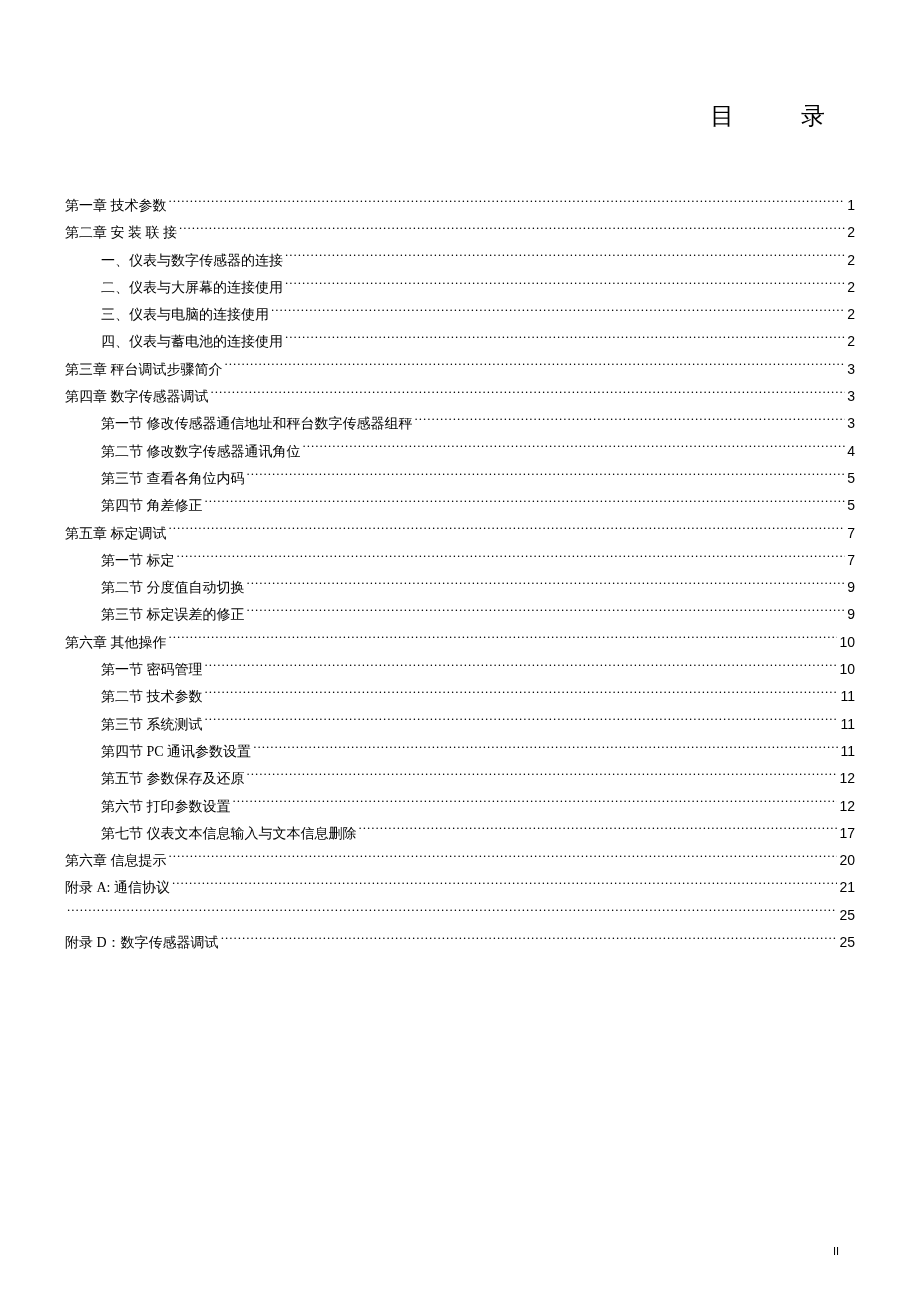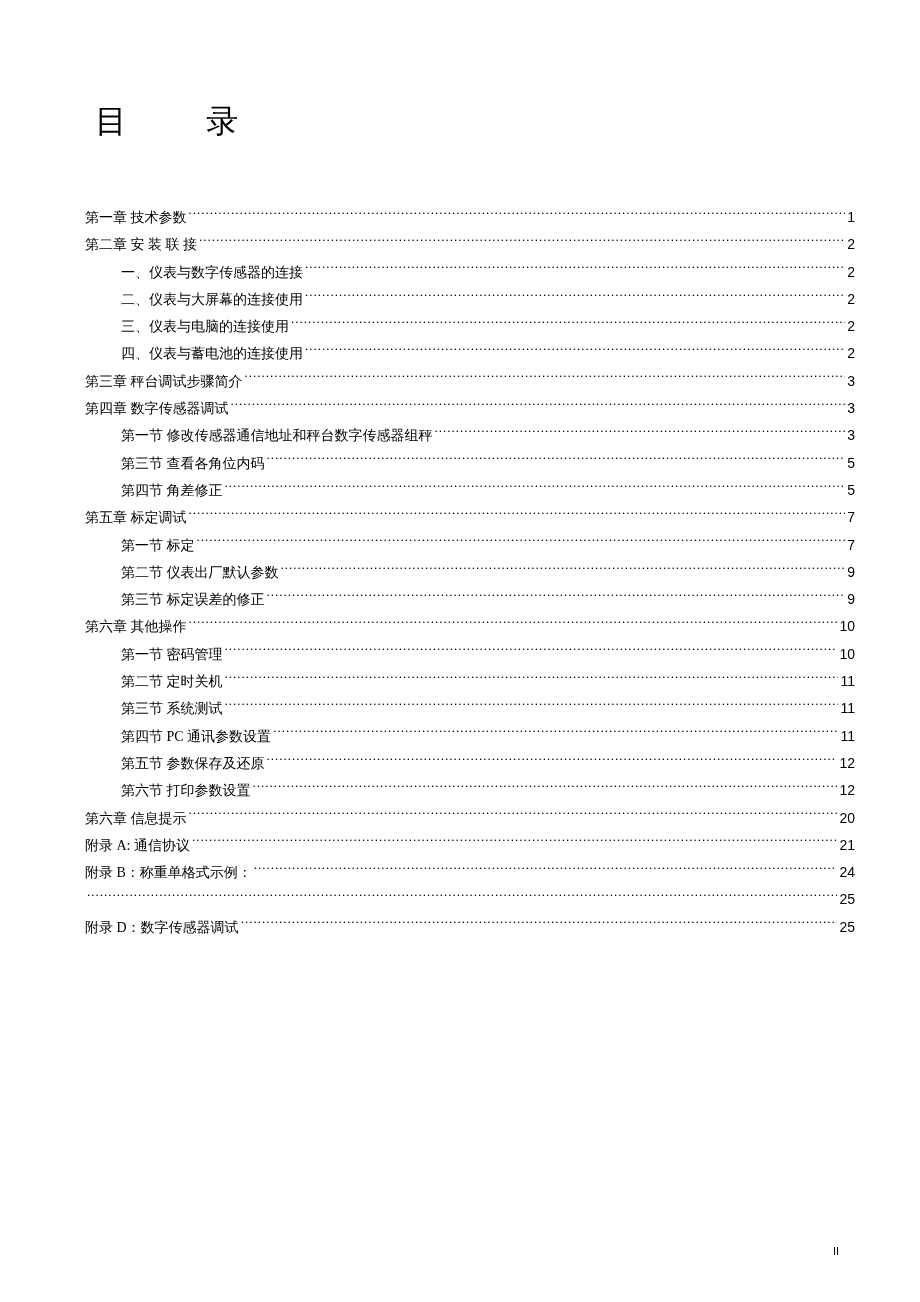--- a/index.html
+++ b/index.html
@@ -11,35 +11,34 @@
       width: 920px;
       height: 1302px;
       background: #ffffff;
       font-family: "SimSun", "宋体", serif;
       font-size: 14px;
       color: #000;
       position: relative;
       padding: 100px 65px 0 65px;
     }
     .title {
-      text-align: left;
-      font-size: 32px;
+      text-align: right;
+      font-size: 24px;
       font-weight: normal;
       margin-bottom: 60px;
-      font-family: Liberation Mono, monospace;
+      font-family: Liberation Sans, sans-serif;
       letter-spacing: 30px;
       padding-left: 30px;
     }
     .toc-line {
       display: flex;
       align-items: baseline;
       line-height: 1.95;
       font-size: 14px;
       white-space: nowrap;
-      margin-left: 20px;
     }
     .toc-line.indent-1 {
       padding-left: 36px;
     }
     .toc-label {
       flex-shrink: 0;
     }
     .toc-dots {
       flex: 1;
       overflow: hidden;
@@ -112,61 +111,66 @@
       <span class="toc-label">第四章  数字传感器调试</span>
       <span class="toc-dots"></span>
       <span class="toc-page">3</span>
     </div>
     <div class="toc-line indent-1">
       <span class="toc-label">第一节  修改传感器通信地址和秤台数字传感器组秤</span>
       <span class="toc-dots"></span>
       <span class="toc-page">3</span>
     </div>
     <div class="toc-line indent-1">
+      <span class="toc-label">第二节  修改数字传感器通讯角位</span>
+      <span class="toc-dots"></span>
+      <span class="toc-page">4</span>
+    </div>
+    <div class="toc-line indent-1">
       <span class="toc-label">第三节  查看各角位内码</span>
       <span class="toc-dots"></span>
       <span class="toc-page">5</span>
     </div>
     <div class="toc-line indent-1">
       <span class="toc-label">第四节  角差修正</span>
       <span class="toc-dots"></span>
       <span class="toc-page">5</span>
     </div>
     <div class="toc-line">
       <span class="toc-label">第五章  标定调试</span>
       <span class="toc-dots"></span>
       <span class="toc-page">7</span>
     </div>
     <div class="toc-line indent-1">
       <span class="toc-label">第一节 标定</span>
       <span class="toc-dots"></span>
       <span class="toc-page">7</span>
     </div>
     <div class="toc-line indent-1">
-      <span class="toc-label">第二节 仪表出厂默认参数</span>
+      <span class="toc-label">第二节 分度值自动切换</span>
       <span class="toc-dots"></span>
       <span class="toc-page">9</span>
     </div>
     <div class="toc-line indent-1">
       <span class="toc-label">第三节 标定误差的修正</span>
       <span class="toc-dots"></span>
       <span class="toc-page">9</span>
     </div>
     <div class="toc-line">
       <span class="toc-label">第六章  其他操作</span>
       <span class="toc-dots"></span>
       <span class="toc-page">10</span>
     </div>
     <div class="toc-line indent-1">
       <span class="toc-label">第一节 密码管理</span>
       <span class="toc-dots"></span>
       <span class="toc-page">10</span>
     </div>
     <div class="toc-line indent-1">
-      <span class="toc-label">第二节 定时关机</span>
+      <span class="toc-label">第二节 技术参数</span>
       <span class="toc-dots"></span>
       <span class="toc-page">11</span>
     </div>
     <div class="toc-line indent-1">
       <span class="toc-label">第三节 系统测试</span>
       <span class="toc-dots"></span>
       <span class="toc-page">11</span>
     </div>
     <div class="toc-line indent-1">
       <span class="toc-label">第四节 PC 通讯参数设置</span>
@@ -176,36 +180,36 @@
     <div class="toc-line indent-1">
       <span class="toc-label">第五节 参数保存及还原</span>
       <span class="toc-dots"></span>
       <span class="toc-page">12</span>
     </div>
     <div class="toc-line indent-1">
       <span class="toc-label">第六节  打印参数设置</span>
       <span class="toc-dots"></span>
       <span class="toc-page">12</span>
     </div>
+    <div class="toc-line indent-1">
+      <span class="toc-label">第七节 仪表文本信息输入与文本信息删除</span>
+      <span class="toc-dots"></span>
+      <span class="toc-page">17</span>
+    </div>
     <div class="toc-line">
       <span class="toc-label">第六章  信息提示</span>
       <span class="toc-dots"></span>
       <span class="toc-page">20</span>
     </div>
     <div class="toc-line">
       <span class="toc-label">附录 A:  通信协议</span>
       <span class="toc-dots"></span>
       <span class="toc-page">21</span>
     </div>
     <div class="toc-line">
-      <span class="toc-label">附录 B：称重单格式示例：</span>
-      <span class="toc-dots"></span>
-      <span class="toc-page">24</span>
-    </div>
-    <div class="toc-line">
       <span class="toc-dots"></span>
       <span class="toc-page">25</span>
     </div>
     <div class="toc-line">
       <span class="toc-label">附录 D：数字传感器调试</span>
       <span class="toc-dots"></span>
       <span class="toc-page">25</span>
     </div>
   </div>
 

